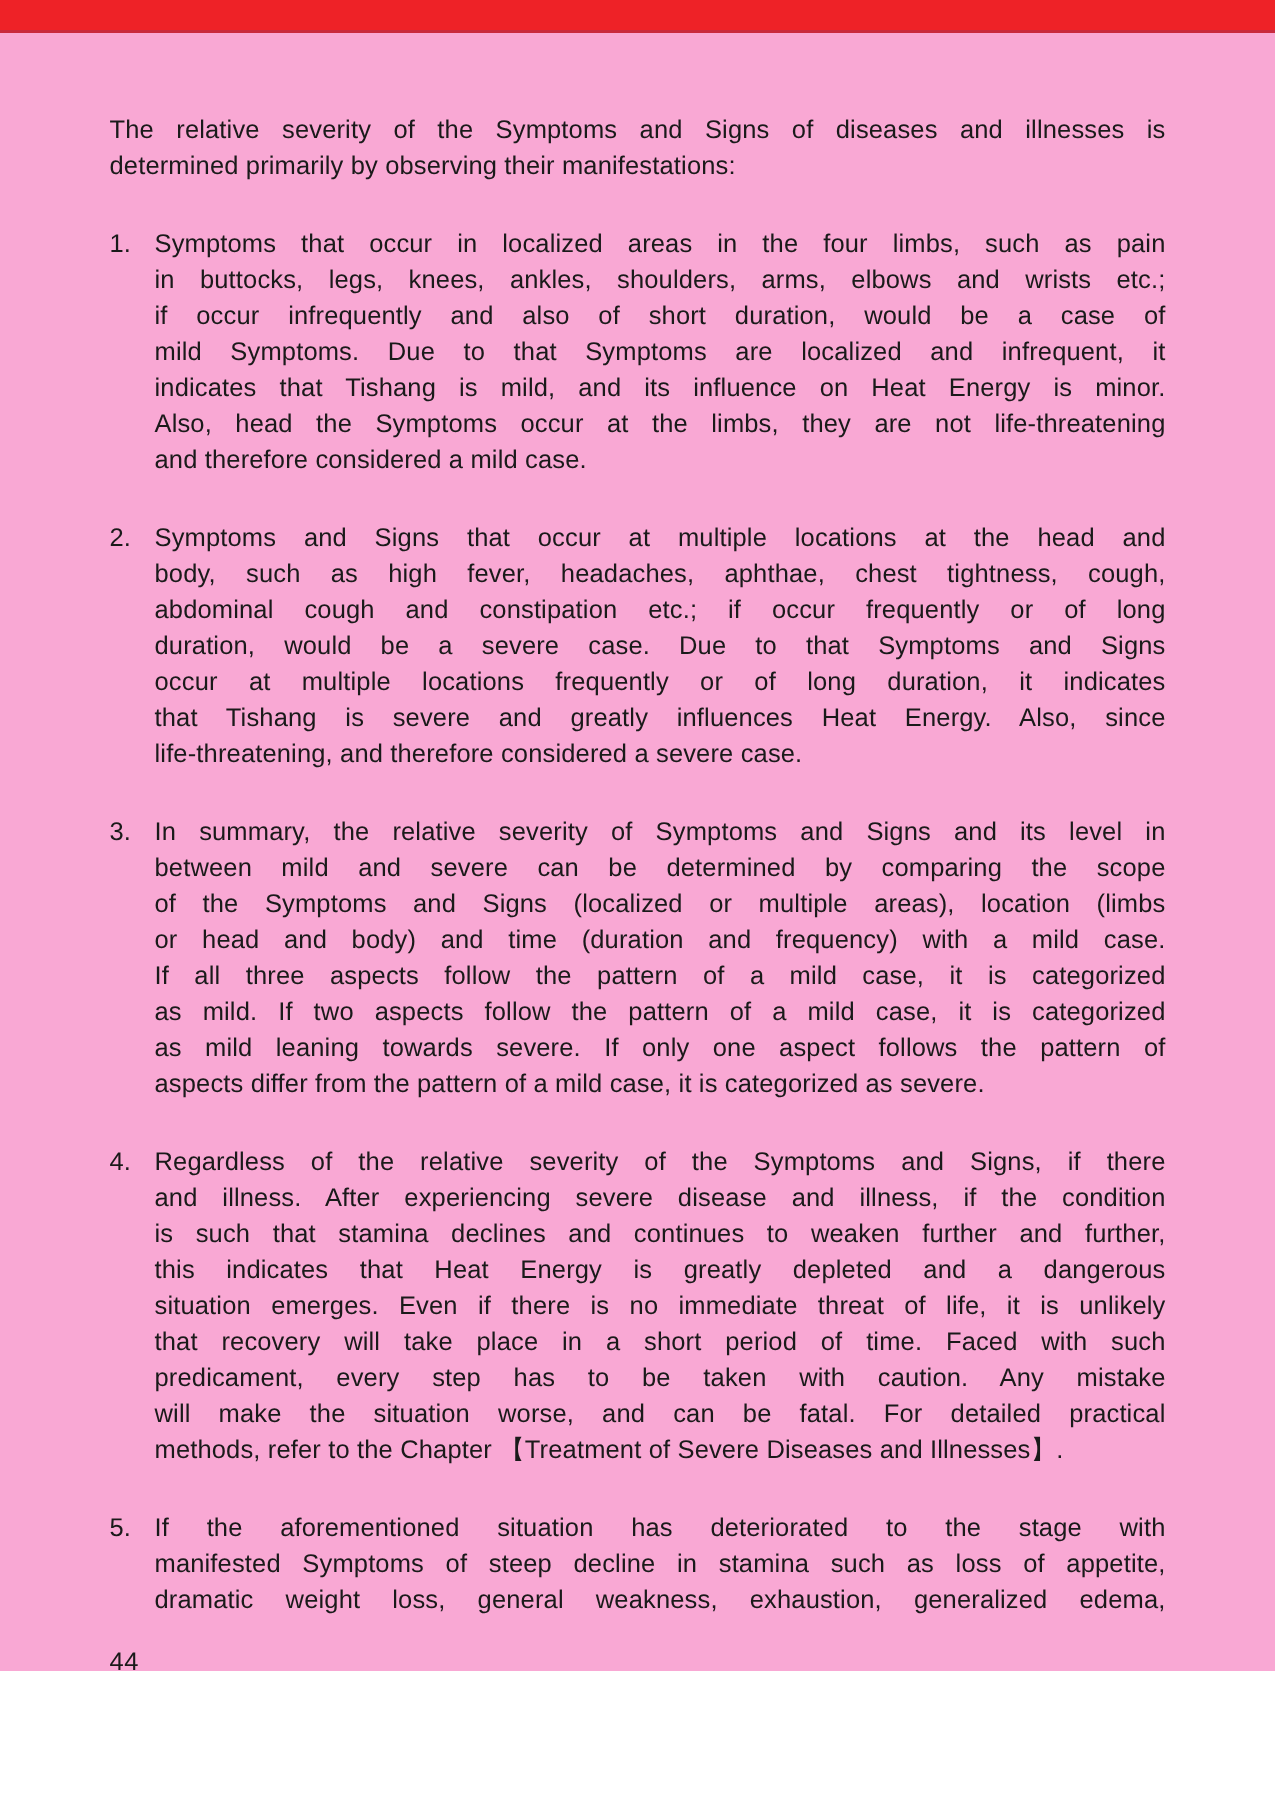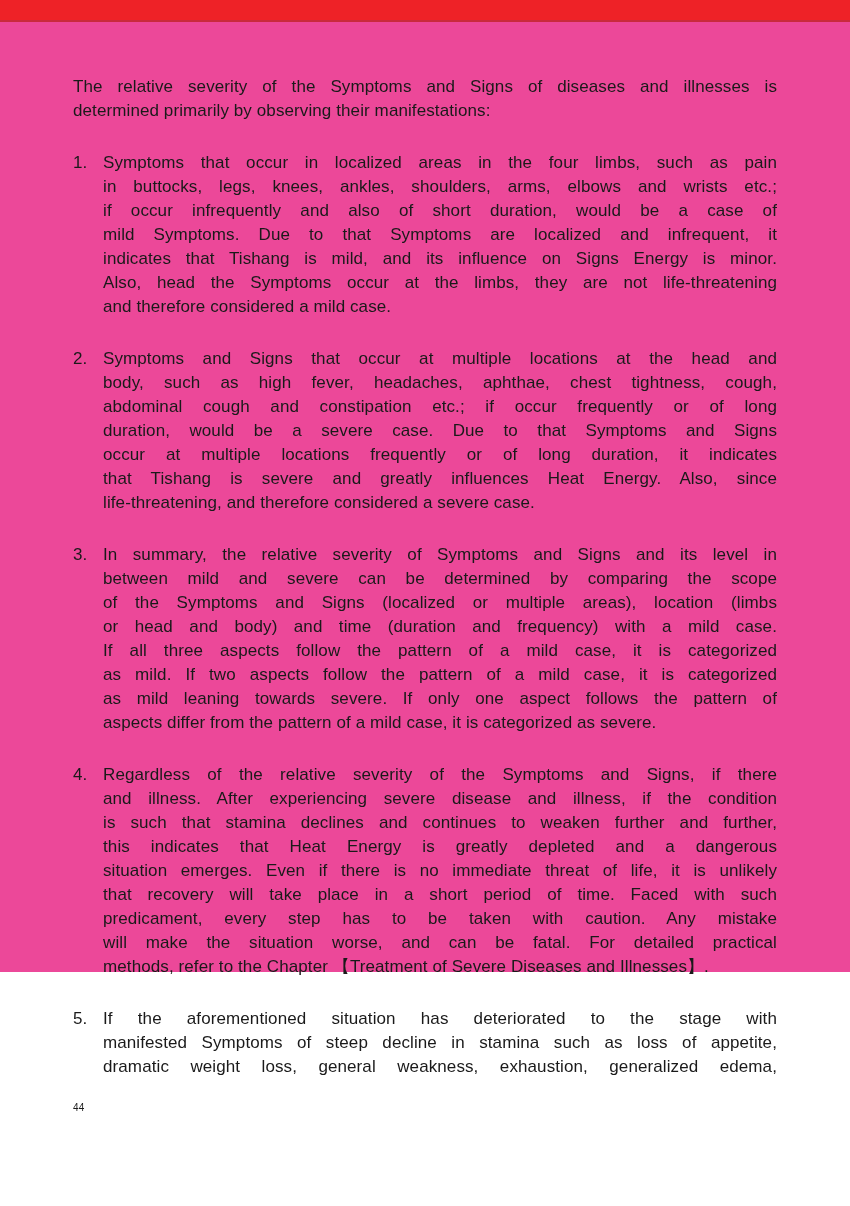--- a/index.html
+++ b/index.html
@@ -9,22 +9,22 @@
   }
   body {
     width: 850px;
     height: 1206px;
     font-family: "Liberation Sans", sans-serif;
     overflow: hidden;
   }
   .page {
     position: relative;
     width: 850px;
-    height: 972px;
-    background: #ec4899;
+    height: 1114px;
+    background: #f9a8d4;
   }
   .banner {
     width: 100%;
     height: 20px;
     background: #ee2227; 
     border-bottom: 2px solid #c92a3d; 
   }
   .content {
     margin: 0 73px;
     padding-top: 53px;
@@ -50,21 +50,21 @@
   .list-number {
     width: 30px;
     flex: none;
   }
   .list-body {
     flex: 1;
     min-width: 0;
   }
   .page-number {
     margin-top: 17px;
-    font-size: 10px;
+    font-size: 17px;
     letter-spacing: 0.3px;
   }
 </style>
 </head>
 <body>
 
 <div class="page">
   <div class="banner" style="background: rgb(238, 34, 39); border-bottom: 2px solid rgb(201, 42, 61);"></div>
   <div class="content" style="color: rgb(26, 26, 26);">
     <div class="intro">
@@ -72,21 +72,21 @@
         <div class="line para-last">determined primarily by observing their manifestations:</div>
       </div>
     <div>
         <div class="list-item">
           <div class="list-number">1.</div>
           <div class="list-body">
             <div class="line">Symptoms that occur in localized areas in the four limbs, such as pain</div>
             <div class="line">in buttocks, legs, knees, ankles, shoulders, arms, elbows and wrists etc.;</div>
             <div class="line">if occur infrequently and also of short duration, would be a case of</div>
             <div class="line">mild Symptoms. Due to that Symptoms are localized and infrequent, it</div>
-            <div class="line">indicates that Tishang is mild, and its influence on Signs Energy is minor.</div>
+            <div class="line">indicates that Tishang is mild, and its influence on Heat Energy is minor.</div>
             <div class="line">Also, head the Symptoms occur at the limbs, they are not life-threatening</div>
             <div class="line para-last">and therefore considered a mild case.</div>
           </div>
         </div>
         <div class="list-item">
           <div class="list-number">2.</div>
           <div class="list-body">
             <div class="line">Symptoms and Signs that occur at multiple locations at the head and</div>
             <div class="line">body, such as high fever, headaches, aphthae, chest tightness, cough,</div>
             <div class="line">abdominal cough and constipation etc.; if occur frequently or of long</div>

